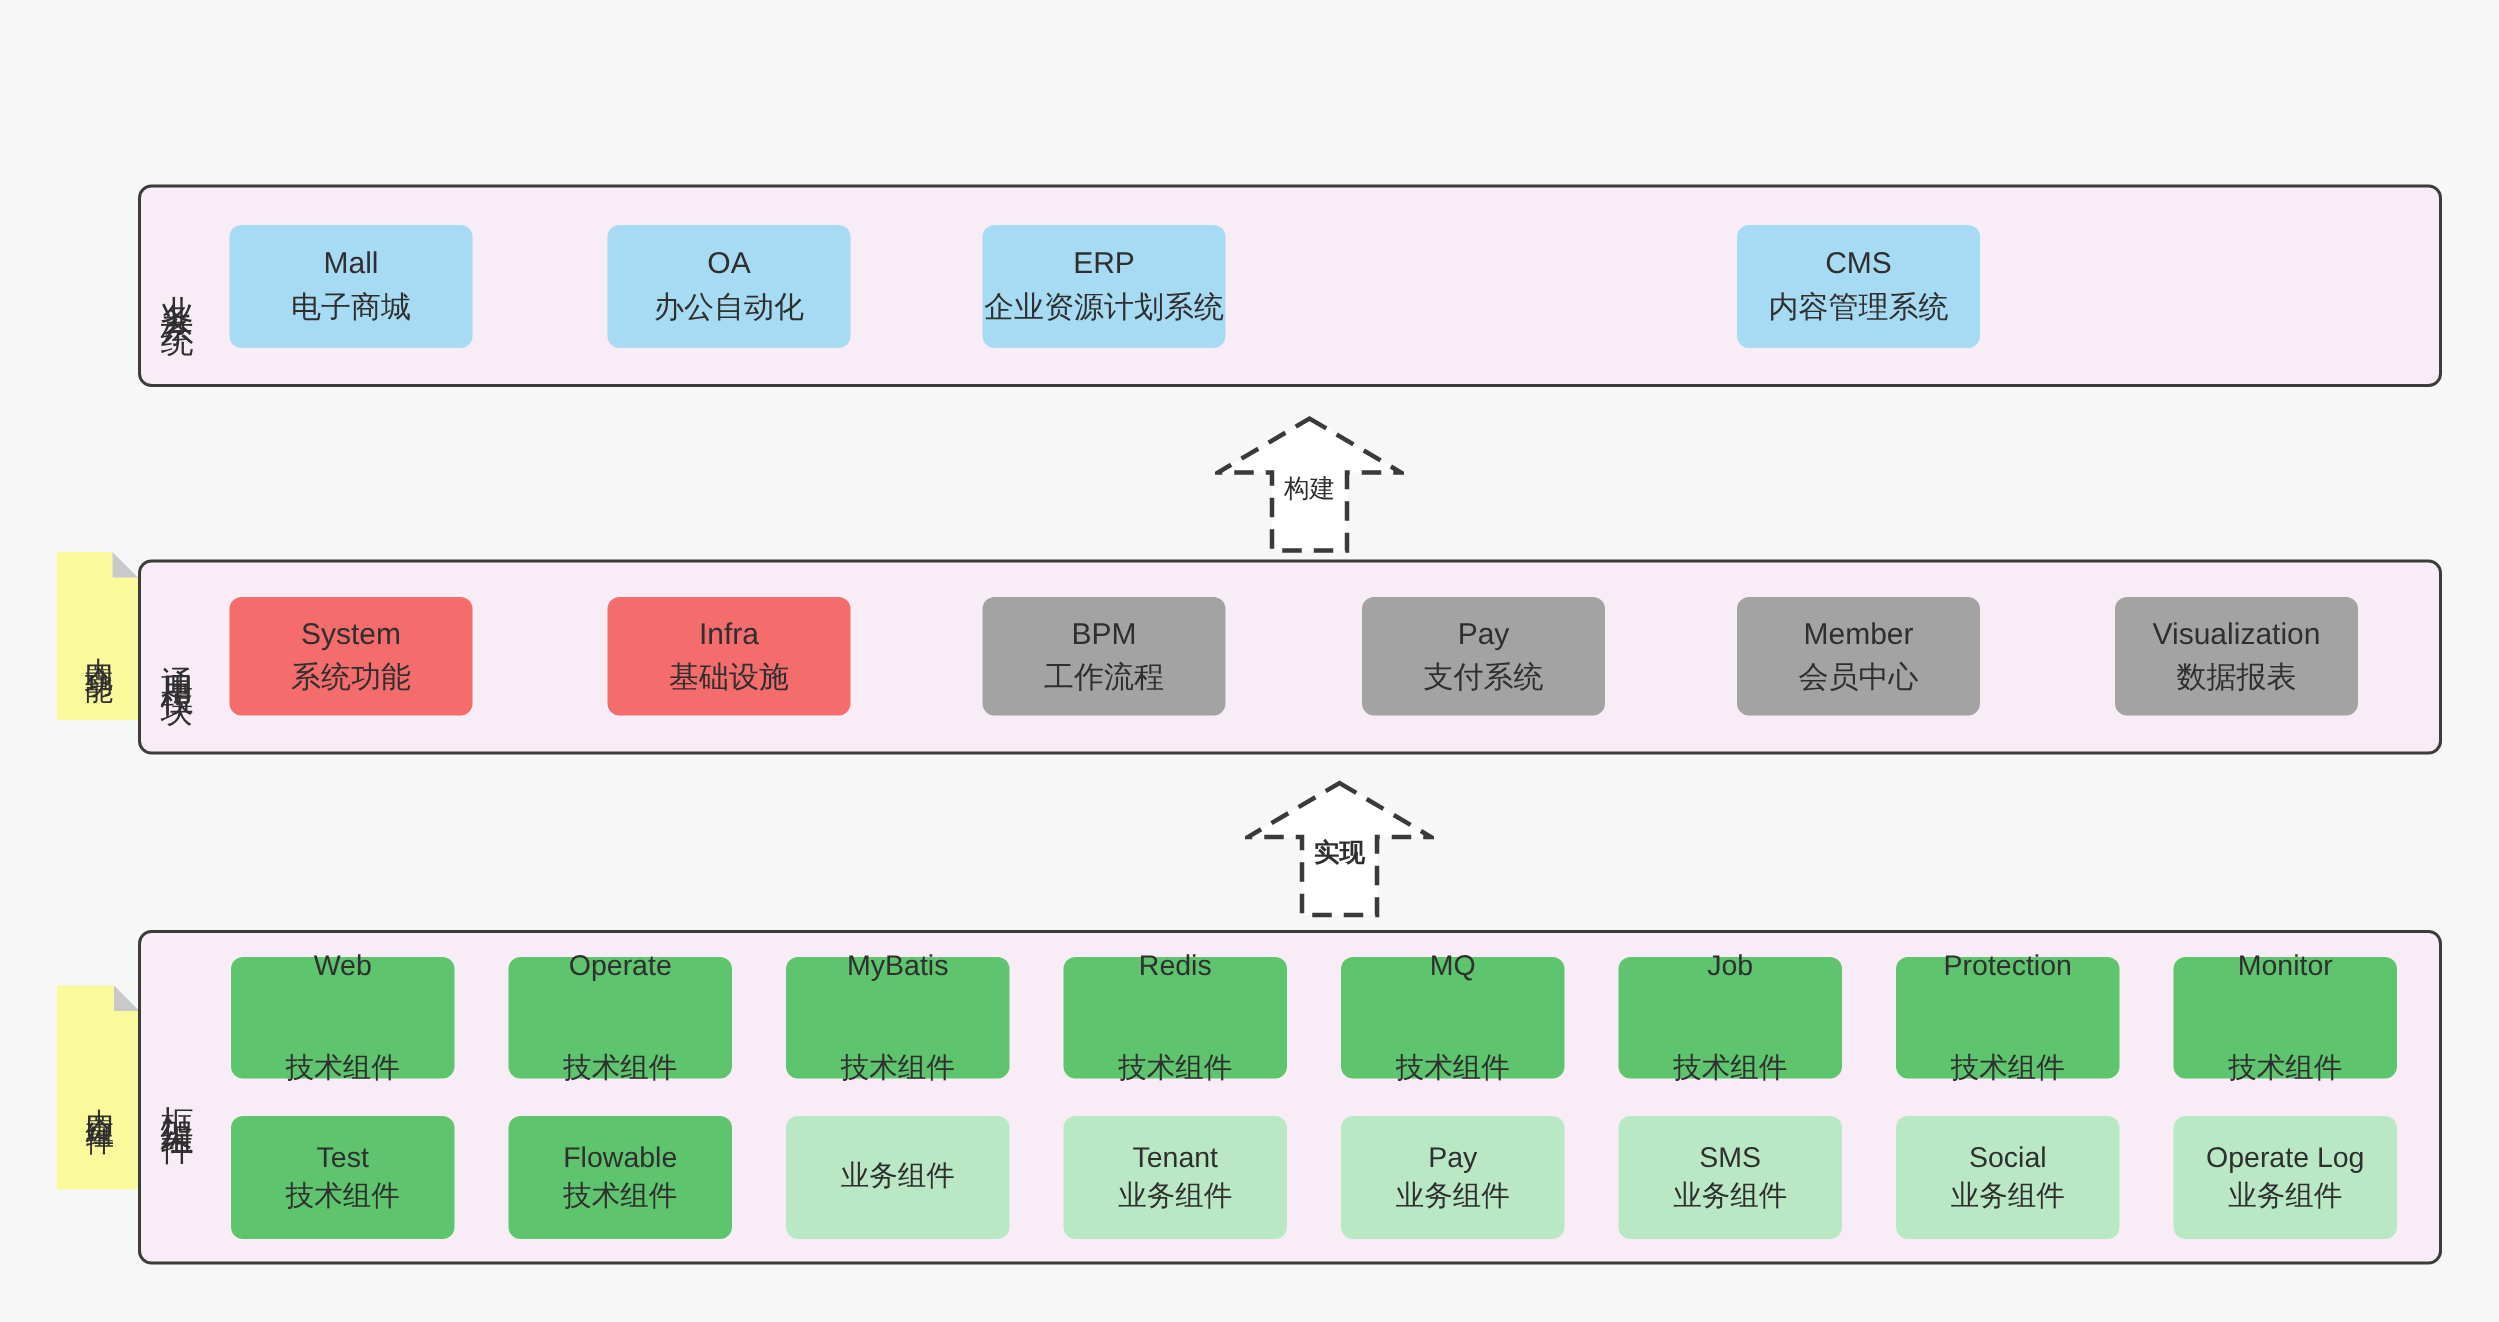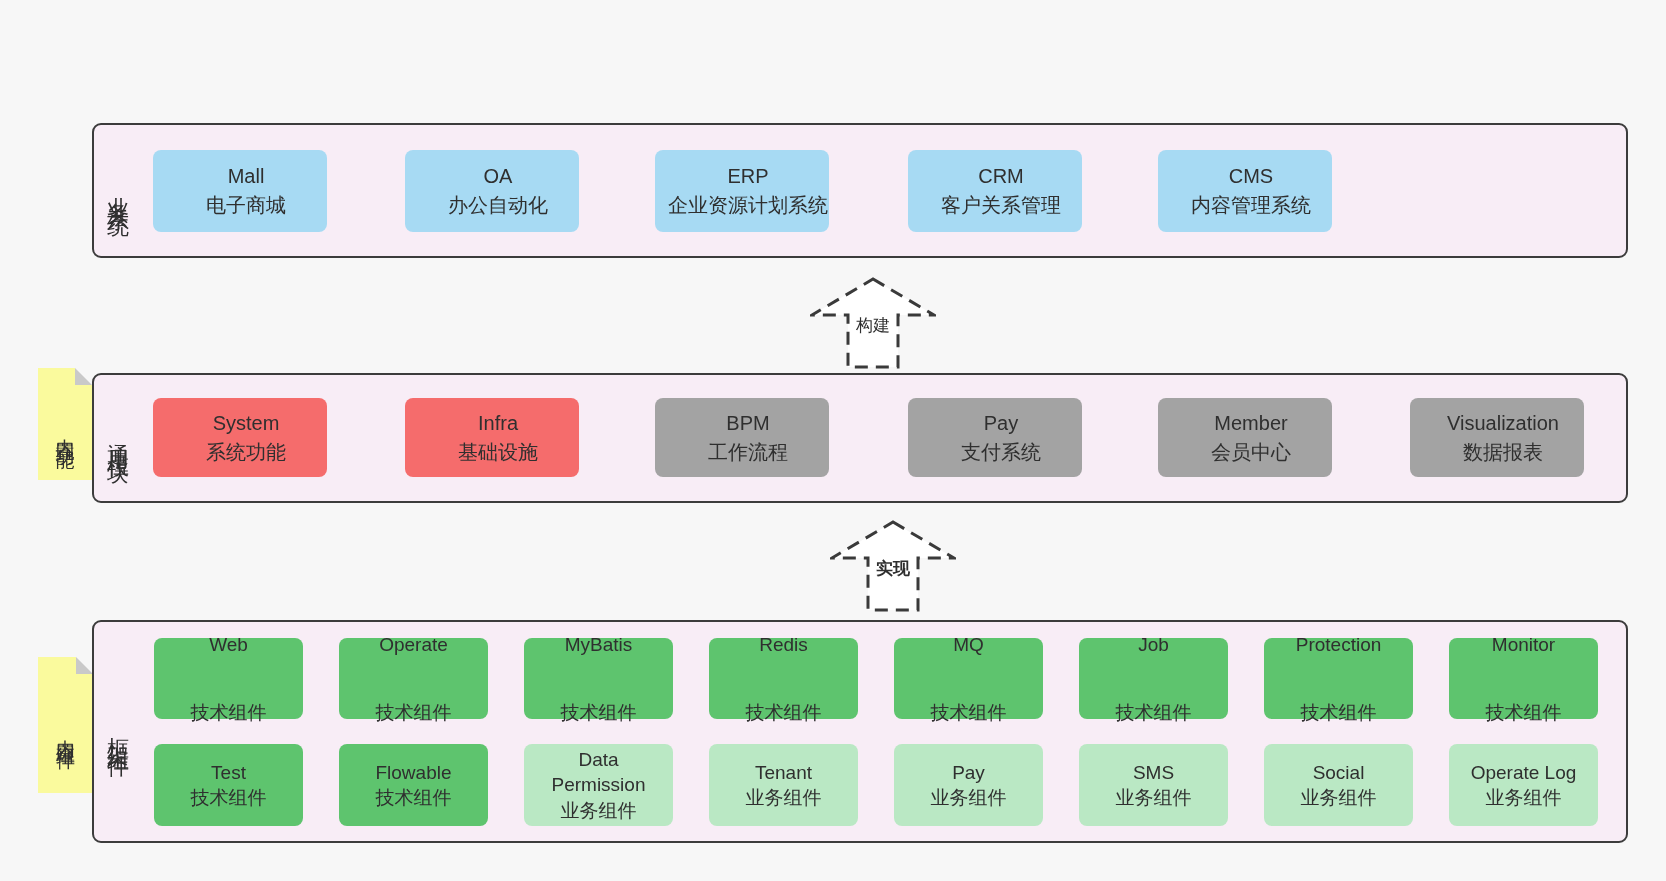--- a/index.html
+++ b/index.html
@@ -9,21 +9,21 @@
   #panel-business   { left:92px; top:123px; width:1536px; height:135px; }
   #panel-modules    { left:92px; top:373px; width:1536px; height:130px; }
   #panel-components { left:92px; top:620px; width:1536px; height:223px; }
 
   .v-label { position:absolute; left:9px; top:50%; transform:translateY(-50%);
              writing-mode:vertical-rl; text-orientation:upright;
              font-size:22px; letter-spacing:6px; color:#2f2f2f; }
 
   .box { position:absolute; border-radius:8px; display:flex; flex-direction:column;
          align-items:center; justify-content:center; text-align:center; color:#2f2f2f; }
-  .p12 { top:25px; width:162px; height:82px; font-size:20px; line-height:1.45;padding-left:12px; }
+  .p12 { top:25px; width:162px; height:82px; font-size:20px; line-height:1.45; }
   #panel-modules .p12 { top:23px; height:79px; }
   .p3  { width:149px; height:81px; font-size:19px; line-height:1.33; padding:0 10px; box-sizing:border-box; }
   .row1 { top:16px;gap:43px; }
   .row2 { top:122px; height:82px; }
 
   .c1{left:59px} .c2{left:311px} .c3{left:561px} .c4{left:814px} .c5{left:1064px} .c6{left:1316px}
   .d1{left:60px} .d2{left:245px} .d3{left:430px} .d4{left:615px} .d5{left:800px} .d6{left:985px} .d7{left:1170px} .d8{left:1355px}
 
   .blue{background:#a7daf3}
   .red{background:#f56c6c}
@@ -67,24 +67,20 @@
       <span>Mall</span>
       <span>电子商城</span>
     </div>
     <div class="box p12 blue c2">
       <span>OA</span>
       <span>办公自动化</span>
     </div>
     <div class="box p12 blue c3">
       <span>ERP</span>
       <span>企业资源计划系统</span>
-    </div>
-    <div class="box p12 blue c4">
-      <span>CRM</span>
-      <span>客户关系管理</span>
     </div>
     <div class="box p12 blue c5">
       <span>CMS</span>
       <span>内容管理系统</span>
     </div>
   </div>
 
   <div class="arrow" id="arrow-build">
     <svg width="126" height="92" viewBox="0 0 126 92">
       <polygon points="63,2 124,38 88,38 88,90 38,90 38,38 2,38" fill="#ffffff" stroke="#3a3a3a" stroke-width="3" stroke-dasharray="13 8"></polygon>
@@ -165,21 +161,20 @@
 
     <div class="box p3 row2 green d1">
       <span>Test</span>
       <span>技术组件</span>
     </div>
     <div class="box p3 row2 green d2">
       <span>Flowable</span>
       <span>技术组件</span>
     </div>
     <div class="box p3 row2 light-green d3">
-      <span>Data Permission</span>
       <span>业务组件</span>
     </div>
     <div class="box p3 row2 light-green d4">
       <span>Tenant</span>
       <span>业务组件</span>
     </div>
     <div class="box p3 row2 light-green d5">
       <span>Pay</span>
       <span>业务组件</span>
     </div>

